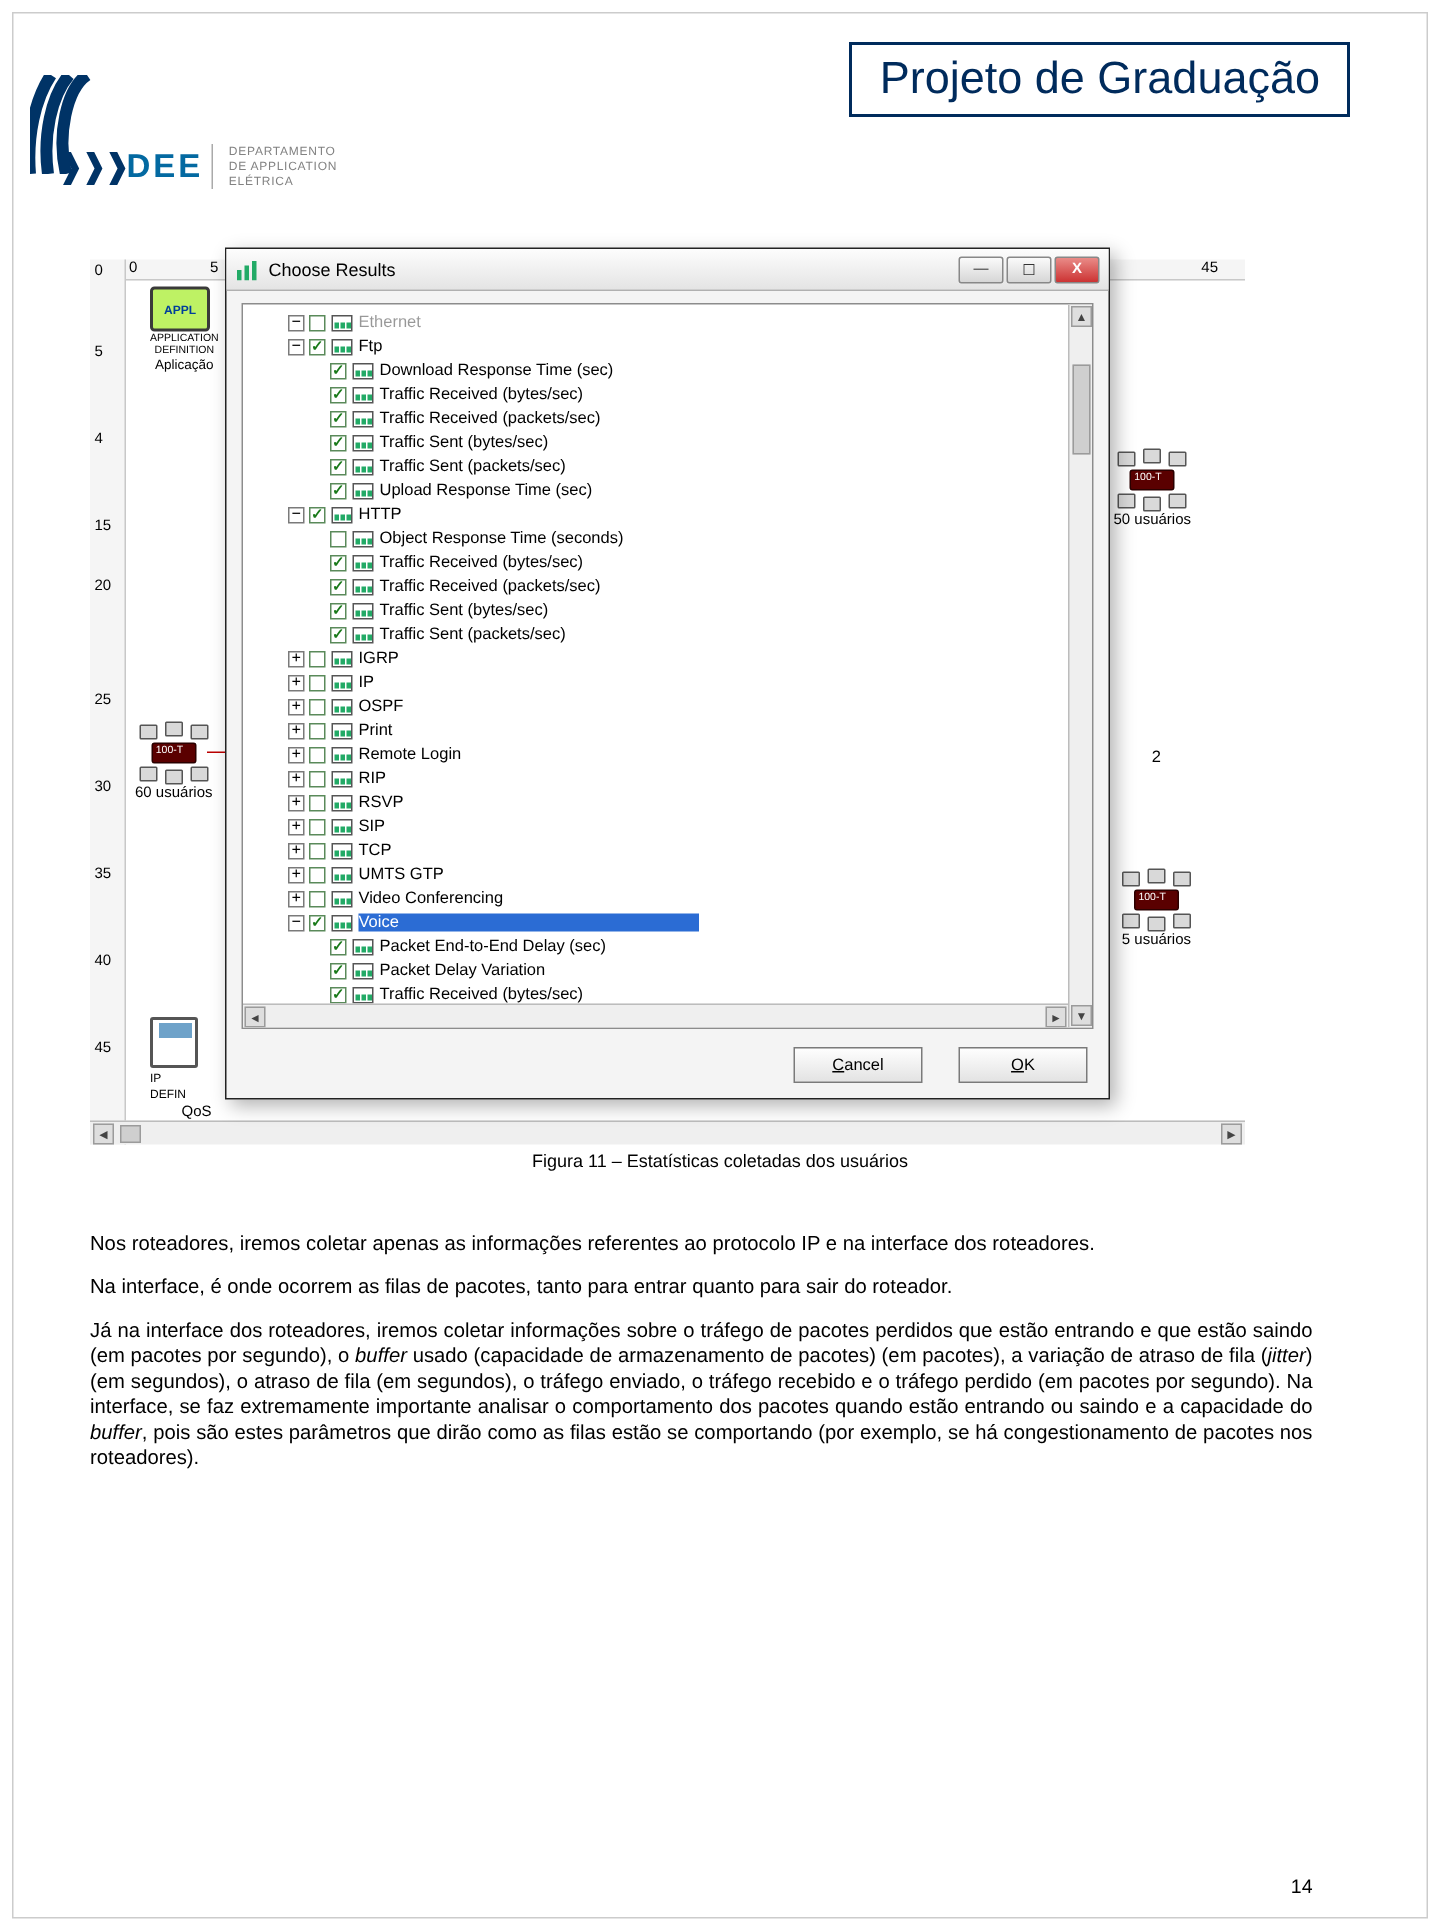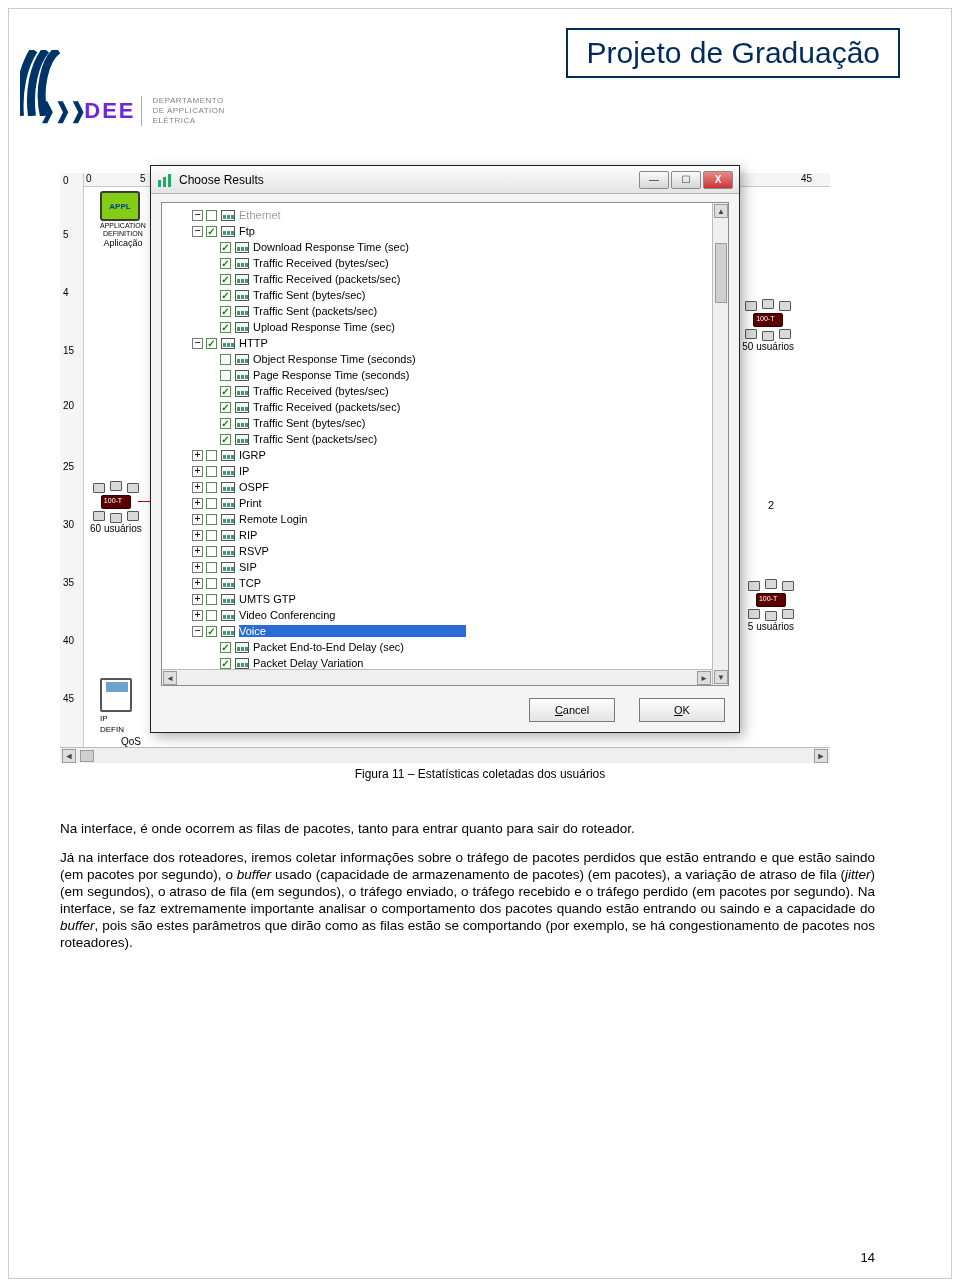--- a/index.html
+++ b/index.html
@@ -27,42 +27,42 @@
     color: #002b5c;
   }
   
   .dee-logo {
     position: absolute;
     top: 96px; left: 32px;
     display: flex; align-items: center;
   }
   .dee-arcs { width: 52px; height: 66px; position: absolute; top: -46px; left: -12px; overflow: hidden; }
   .dee-text-block { margin-left: 6px; display: flex; align-items: center; }
-  .dee-dee { font-family: Arial, sans-serif; font-weight: 700; color: #6d28d9; font-size: 22px; letter-spacing: 2px; }
+  .dee-dee { font-family: Arial, sans-serif; font-weight: 700; color: #0369a1; font-size: 22px; letter-spacing: 2px; }
   .dee-lines { margin-left: 6px; font-size: 8px; color: #828282; letter-spacing: 0.5px; line-height: 10px; font-family: Arial, sans-serif; }
   .dee-sep { display: inline-block; width: 1px; height: 30px; background: #aaa; margin: 0 5px; vertical-align: middle; }
 
   
   .figure-wrap {
     position: absolute;
     top: 173px; left: 60px; width: 770px; height: 590px;
   }
   .canvas {
     position: absolute; inset: 0;
     background: #fff;
   }
   
   .ruler-v { position: absolute; left: 0; top: 0; width: 24px; height: 100%; background: #f5f5f5; border-right: 1px solid #c8c8c8; font-size: 10px; color: #000; }
   .ruler-v .tick { position: absolute; left: 3px; }
   .ruler-h { position: absolute; left: 24px; right: 0; top: 0; height: 14px; background: #f5f5f5; border-bottom: 1px solid #c8c8c8; font-size: 10px; color: #000; }
   .ruler-h .tick { position: absolute; top: 0; }
 
   
   .appl-box { position: absolute; top: 18px; left: 40px; }
-  .appl-icon { width: 40px; height: 30px; background: #84cc16; border: 2px solid #3a3a3a; border-radius: 3px; display: flex; align-items: center; justify-content: center; font-size: 8px; font-weight: bold; color: #003e9b; }
+  .appl-icon { width: 40px; height: 30px; background: #bef264; border: 2px solid #3a3a3a; border-radius: 3px; display: flex; align-items: center; justify-content: center; font-size: 8px; font-weight: bold; color: #003e9b; }
   .appl-label { font-size: 9px; color: #000; margin-top: 1px; text-align: center; }
 
   .lan-group { position: absolute; font-size: 10px; color: #000; text-align: center; }
   .lan-icon { width: 46px; height: 42px; position: relative; margin: 0 auto; }
   .lan-icon .hub { position: absolute; left: 8px; top: 14px; width: 30px; height: 14px; background: #5a0000; border: 1px solid #2b0000; border-radius: 2px; }
   .lan-icon .hub::after { content: "100-T"; position: absolute; left: 2px; top: 1px; font-size: 7px; color: #fff; font-family: Arial; }
   .lan-icon .c { position: absolute; width: 12px; height: 10px; background: #d9d9d9; border: 1px solid #555; border-radius: 1px; }
   .lan-icon .c1 { left: 0; top: 2px; } .lan-icon .c2 { left: 17px; top: 0; } .lan-icon .c3 { left: 34px; top: 2px; }
   .lan-icon .c4 { left: 0; top: 30px; } .lan-icon .c5 { left: 17px; top: 32px; } .lan-icon .c6 { left: 34px; top: 30px; }
 
@@ -163,21 +163,21 @@
 </div>
 
 <div class="figure-wrap">
   <div class="canvas">
 
     <div class="ruler-v">
       <span class="tick" style="top:2px">0</span>
       <span class="tick" style="top:56px">5</span>
       <span class="tick" style="top:114px">4</span>
       <span class="tick" style="top:172px">15</span>
-      <span class="tick" style="top:227px">20</span>
+      <span class="tick" style="top:212px">20</span>
       <span class="tick" style="top:288px">25</span>
       <span class="tick" style="top:346px">30</span>
       <span class="tick" style="top:404px">35</span>
       <span class="tick" style="top:462px">40</span>
       <span class="tick" style="top:520px">45</span>
     </div>
     <div class="ruler-h">
       <span class="tick" style="left:2px">0</span>
       <span class="tick" style="left:56px">5</span>
       <span class="tick" style="right:18px">45</span>
@@ -277,21 +277,20 @@
             </div>
             <div class="node "><span class="pad" style="width:28px"></span><span class="exp">−</span><span class="chk on"></span><span class="stat"></span>Ftp</div>
             <div class="node "><span class="pad" style="width:56px"></span><span class="chk on"></span><span class="stat"></span>Download Response Time (sec)</div>
             <div class="node "><span class="pad" style="width:56px"></span><span class="chk on"></span><span class="stat"></span>Traffic Received (bytes/sec)</div>
             <div class="node "><span class="pad" style="width:56px"></span><span class="chk on"></span><span class="stat"></span>Traffic Received (packets/sec)</div>
             <div class="node "><span class="pad" style="width:56px"></span><span class="chk on"></span><span class="stat"></span>Traffic Sent (bytes/sec)</div>
             <div class="node "><span class="pad" style="width:56px"></span><span class="chk on"></span><span class="stat"></span>Traffic Sent (packets/sec)</div>
             <div class="node "><span class="pad" style="width:56px"></span><span class="chk on"></span><span class="stat"></span>Upload Response Time (sec)</div>
             <div class="node "><span class="pad" style="width:28px"></span><span class="exp">−</span><span class="chk on"></span><span class="stat"></span>HTTP</div>
             <div class="node "><span class="pad" style="width:56px"></span><span class="chk"></span><span class="stat"></span>Object Response Time (seconds)</div>
-            <div class="node "><span class="pad" style="width:56px"></span><span class="chk"></span><span class="stat"></span>Page Response Time (seconds)</div>
             <div class="node "><span class="pad" style="width:56px"></span><span class="chk on"></span><span class="stat"></span>Traffic Received (bytes/sec)</div>
             <div class="node "><span class="pad" style="width:56px"></span><span class="chk on"></span><span class="stat"></span>Traffic Received (packets/sec)</div>
             <div class="node "><span class="pad" style="width:56px"></span><span class="chk on"></span><span class="stat"></span>Traffic Sent (bytes/sec)</div>
             <div class="node "><span class="pad" style="width:56px"></span><span class="chk on"></span><span class="stat"></span>Traffic Sent (packets/sec)</div>
             <div class="node "><span class="pad" style="width:28px"></span><span class="exp">+</span><span class="chk"></span><span class="stat"></span>IGRP</div>
             <div class="node "><span class="pad" style="width:28px"></span><span class="exp">+</span><span class="chk"></span><span class="stat"></span>IP</div>
             <div class="node "><span class="pad" style="width:28px"></span><span class="exp">+</span><span class="chk"></span><span class="stat"></span>OSPF</div>
             <div class="node "><span class="pad" style="width:28px"></span><span class="exp">+</span><span class="chk"></span><span class="stat"></span>Print</div>
             <div class="node "><span class="pad" style="width:28px"></span><span class="exp">+</span><span class="chk"></span><span class="stat"></span>Remote Login</div>
             <div class="node "><span class="pad" style="width:28px"></span><span class="exp">+</span><span class="chk"></span><span class="stat"></span>RIP</div>
@@ -331,19 +330,20 @@
           </div>
       </div>
     </div>
 
   </div>
 </div>
 
 <div class="caption">Figura 11 – Estatísticas coletadas dos usuários</div>
 
 <div class="body-text">
+  <p>Nos roteadores, iremos coletar apenas as informações referentes ao protocolo IP e na interface dos roteadores.</p>
   <p>Na interface, é onde ocorrem as filas de pacotes, tanto para entrar quanto para sair do roteador.</p>
   <p>
     <span>Já na interface dos roteadores, iremos coletar informações sobre o tráfego de pacotes perdidos que estão entrando e que estão saindo (em pacotes por segundo), o </span><em>buffer</em><span> usado (capacidade de armazenamento de pacotes) (em pacotes), a variação de atraso de fila (</span><em>jitter</em><span>) (em segundos), o atraso de fila (em segundos), o tráfego enviado, o tráfego recebido e o tráfego perdido (em pacotes por segundo). Na interface, se faz extremamente importante analisar o comportamento dos pacotes quando estão entrando ou saindo e a capacidade do </span><em>buffer</em><span>, pois são estes parâmetros que dirão como as filas estão se comportando (por exemplo, se há congestionamento de pacotes nos roteadores).</span>
   </p>
 </div>
 
 <div class="pagenum">14</div>
 
 </body></html>

